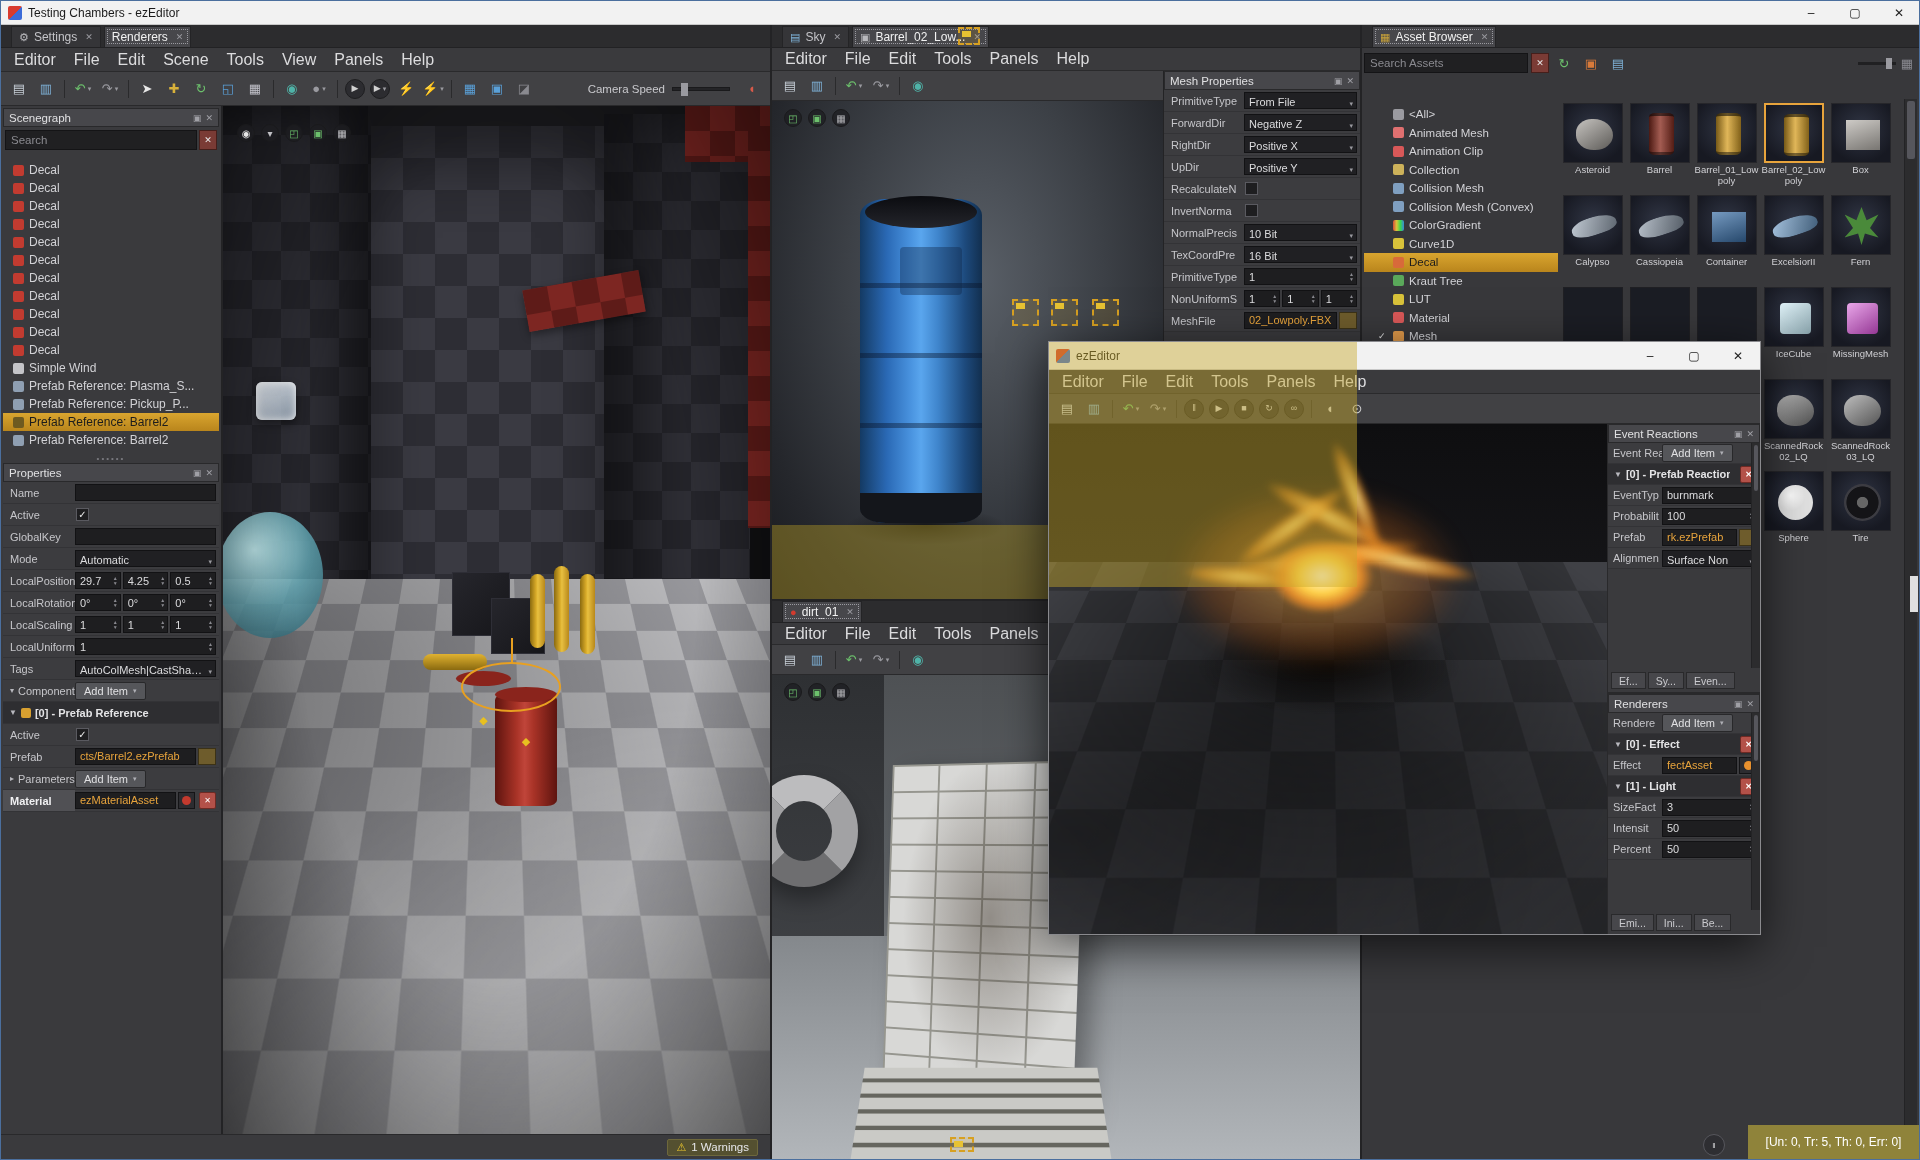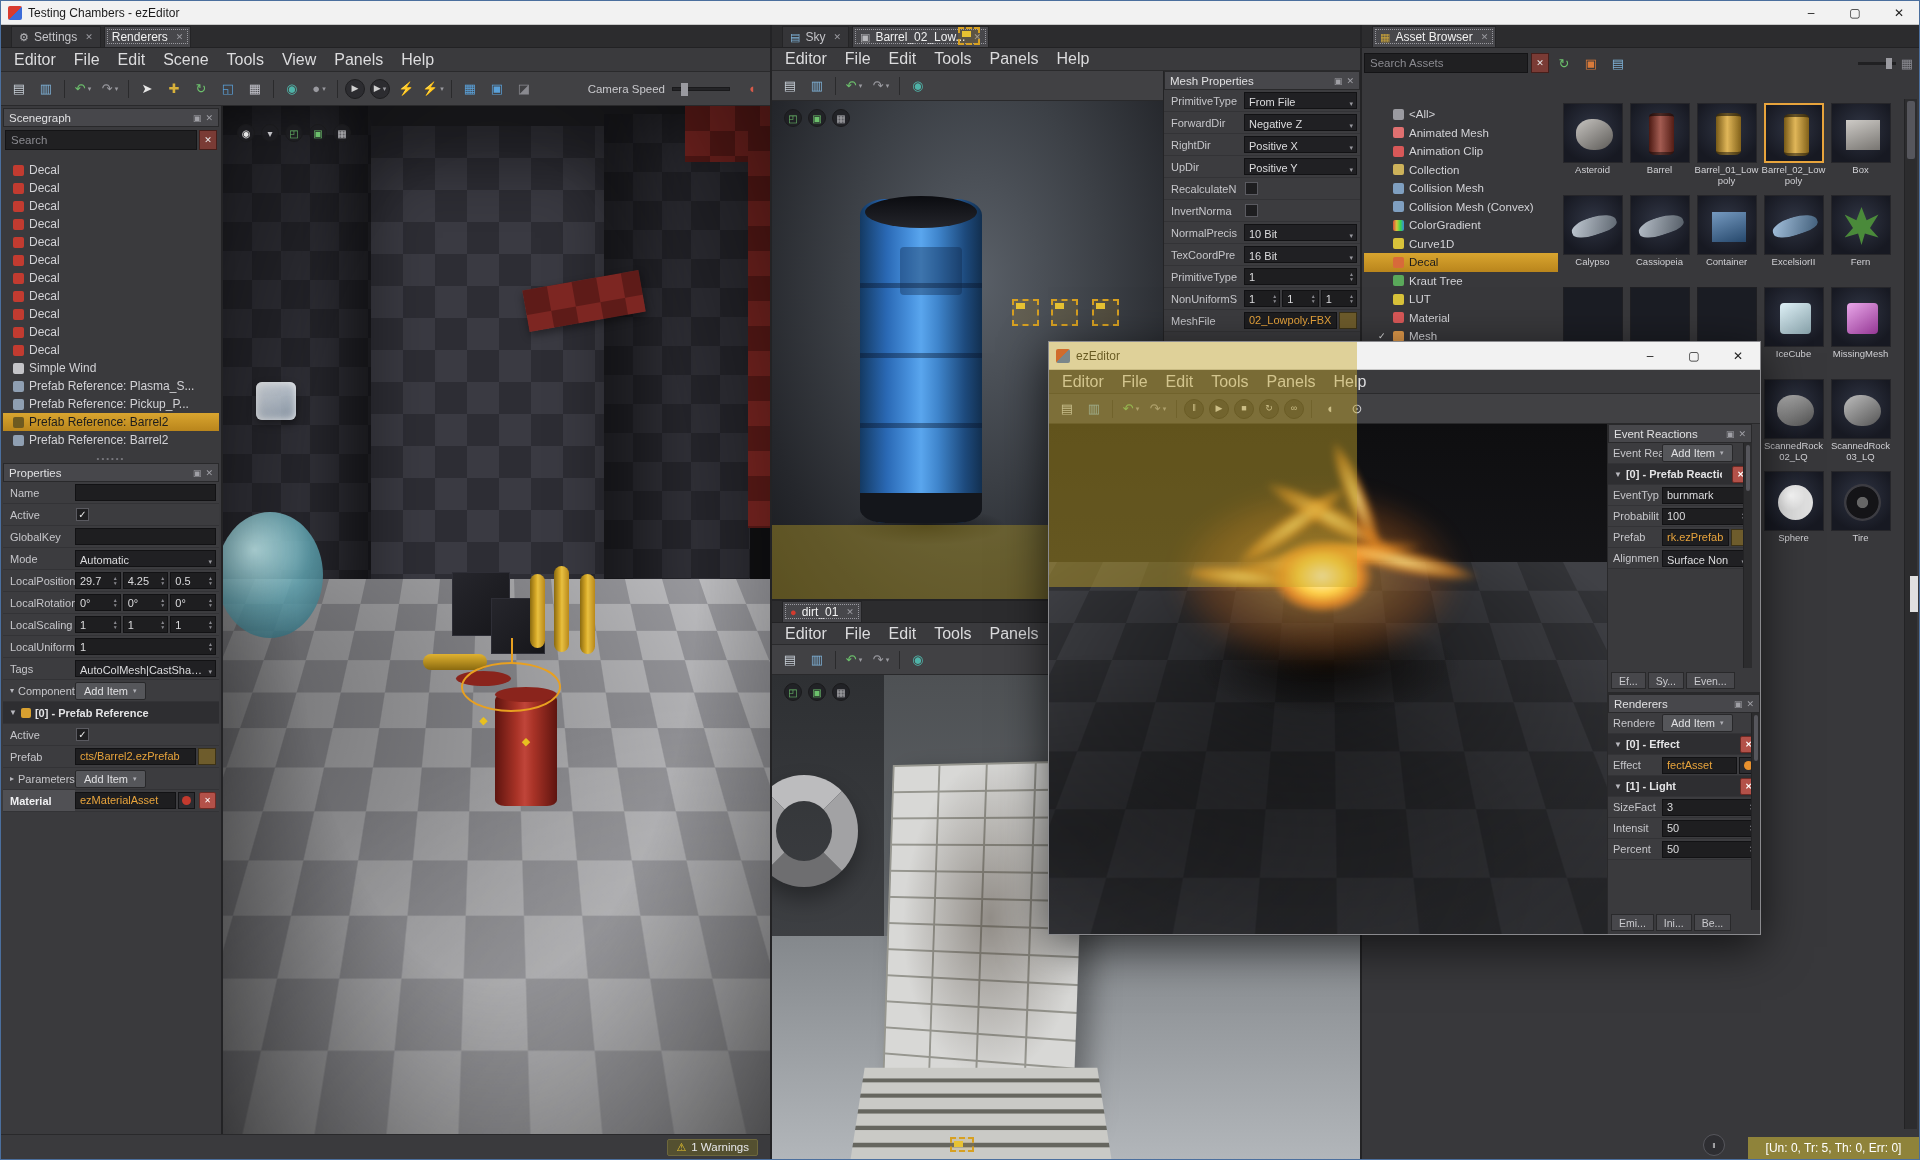--- a/index.html
+++ b/index.html
@@ -177,36 +177,36 @@
 .sh-rock .shape{left:12px;top:15px;width:37px;height:31px;border-radius:45% 55% 50% 50%;background:linear-gradient(145deg,rgba(255,255,255,.35),rgba(0,0,0,.45)),linear-gradient(var(--c),var(--c))}
 .sh-barrel .shape{left:18px;top:9px;width:25px;height:42px;border-radius:6px/4px;border-top:3px solid rgba(0,0,0,.55);border-bottom:3px solid rgba(0,0,0,.45);background:linear-gradient(90deg,rgba(0,0,0,.45),rgba(255,255,255,.22) 45%,rgba(0,0,0,.4)),linear-gradient(var(--c),var(--c))}
 .sh-box .shape{left:14px;top:16px;width:34px;height:30px;background:linear-gradient(160deg,rgba(255,255,255,.3),rgba(0,0,0,.35)),linear-gradient(var(--c),var(--c))}
 .sh-ship .shape{left:7px;top:21px;width:46px;height:18px;border-radius:50% 60% 40% 50%;transform:rotate(-18deg);background:linear-gradient(120deg,rgba(255,255,255,.4),rgba(0,0,0,.4)),linear-gradient(var(--c),var(--c))}
 .sh-plant .shape{left:13px;top:11px;width:34px;height:38px;background:linear-gradient(var(--c),var(--c));clip-path:polygon(50% 0,65% 35%,100% 20%,75% 55%,100% 80%,60% 70%,50% 100%,40% 70%,0 80%,25% 55%,0 20%,35% 35%)}
 .sh-cube .shape{left:15px;top:15px;width:31px;height:31px;border-radius:4px;background:linear-gradient(145deg,rgba(255,255,255,.5),rgba(0,0,0,.3)),linear-gradient(var(--c),var(--c))}
 .sh-sphere .shape{left:13px;top:13px;width:35px;height:35px;border-radius:50%;background:radial-gradient(circle at 35% 30%,#ffffff,rgba(255,255,255,0) 45%),linear-gradient(var(--c),var(--c))}
 .sh-tire .shape{left:12px;top:12px;width:37px;height:37px;border-radius:50%;background:radial-gradient(circle,#666 0 20%,#141417 23% 60%,#3c3c42 63%)}
 #ab-scroll{right:2px;top:74px;bottom:30px;width:13px}
 #ab-pause{position:absolute;left:341px;bottom:3px;width:22px;height:22px;border-radius:50%;background:#2e2e32;border:1px solid #56565c;color:#dcdcde;font-size:8px;display:flex;align-items:center;justify-content:center}
-#ab-counts{position:absolute;left:386px;right:0;bottom:0;height:22px;background:#8f833a;color:#ffffff;display:flex;align-items:center;justify-content:center;font-size:12px}
+#ab-counts{position:absolute;left:386px;right:0;bottom:0;height:34px;background:#8f833a;color:#ffffff;display:flex;align-items:center;justify-content:center;font-size:12px}
 
 #particle-window{position:absolute;left:1047px;top:340px;width:713px;height:594px;background:#3a3a3d;border:1px solid #8a8a8e;box-shadow:0 12px 44px rgba(0,0,0,.65);z-index:30}
 .ftitlebar{height:28px;background:#f2f2f2;display:flex;align-items:center;color:#1a1a1a;border-bottom:1px solid #c8c8c8}
 #particle-window .menubar{height:24px}
 #particle-window .toolbar{height:30px}
 #pw-body{position:absolute;left:0;top:82px;right:0;bottom:0}
 #particle-viewport{position:absolute;left:0;top:0;width:558px;bottom:0;background:linear-gradient(#0e0e10,#17171a 40%);overflow:hidden}
 #px-floor{position:absolute;left:-15%;width:130%;top:27%;height:96%;background:repeating-conic-gradient(#404146 0% 25%,#333438 0% 50%);background-size:92px 92px;transform:perspective(650px) rotateX(54deg);transform-origin:50% 0}
 #px-floor::after{content:"";position:absolute;inset:0;background:radial-gradient(ellipse at 48% 28%,rgba(0,0,0,.55),transparent 55%),radial-gradient(ellipse at 28% 60%,rgba(0,0,0,.35),transparent 40%),radial-gradient(ellipse at 72% 72%,rgba(0,0,0,.3),transparent 45%)}
 .px-burn{position:absolute;left:150px;top:195px;width:260px;height:95px;border-radius:50%;background:radial-gradient(closest-side,rgba(8,6,4,.8),transparent)}
 .px-glow{position:absolute;left:72px;top:32px;width:392px;height:242px;background:radial-gradient(closest-side,rgba(255,190,80,.5),rgba(255,120,20,.22) 55%,transparent 75%);filter:blur(10px)}
 .px-arm{position:absolute;border-radius:50%;background:radial-gradient(closest-side,rgba(255,225,130,.95),rgba(255,150,35,.55) 55%,transparent 80%);filter:blur(3px)}
 .px-core{position:absolute;left:210px;top:106px;width:126px;height:92px;border-radius:50%;background:radial-gradient(closest-side,#fff8dc,#ffd24a 38%,rgba(255,150,40,.75) 62%,transparent 82%);filter:blur(2px)}
 #pw-right{position:absolute;left:558px;top:0;right:0;bottom:0;background:#3a3a3d;border-left:1px solid #29292b}
-#er-panel{position:absolute;left:0;right:8px;top:0;height:268px}
+#er-panel{position:absolute;left:0;right:0;top:0;height:268px}
 #rend-panel{position:absolute;left:0;right:0;top:268px;bottom:0;border-top:2px solid #29292b}
 .dock-overlay{position:absolute;left:0;top:0;width:308px;height:245px;background:rgba(199,168,44,.45);z-index:40;pointer-events:none}
 
 .dock-marker{position:absolute;border:2px dashed #d7a021;background:rgba(216,164,32,.15);z-index:25}
 .dock-marker::before{content:"";position:absolute;left:2px;top:2px;width:9px;height:6px;background:#e8c232}
 #edge-thumb{position:absolute;left:1909px;top:575px;width:8px;height:36px;background:#e0e0e0;z-index:8}
 .stat-line{white-space:nowrap}
 </style>
 </head>
 <body>

